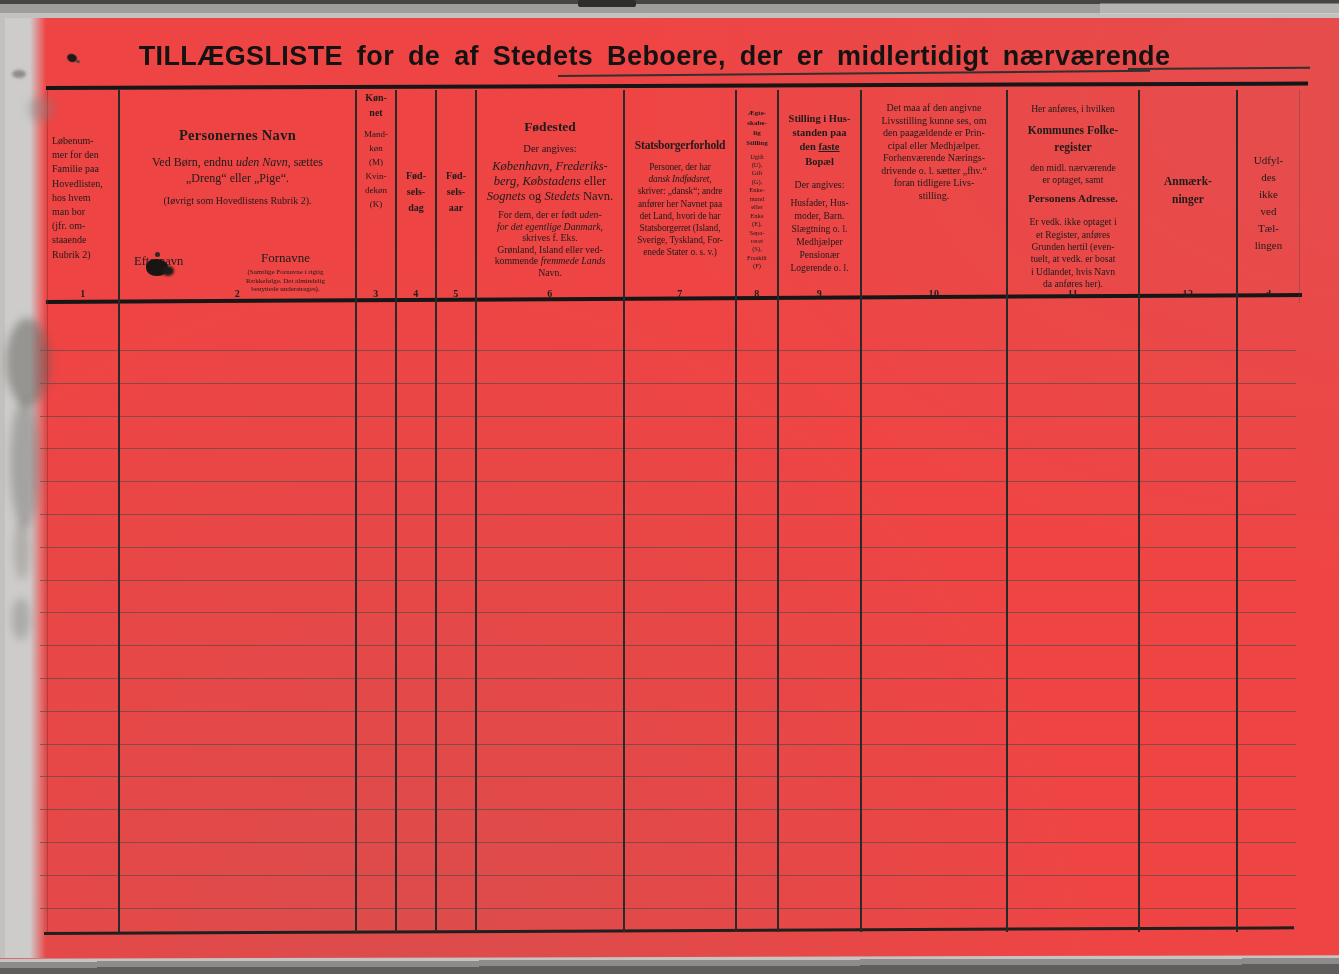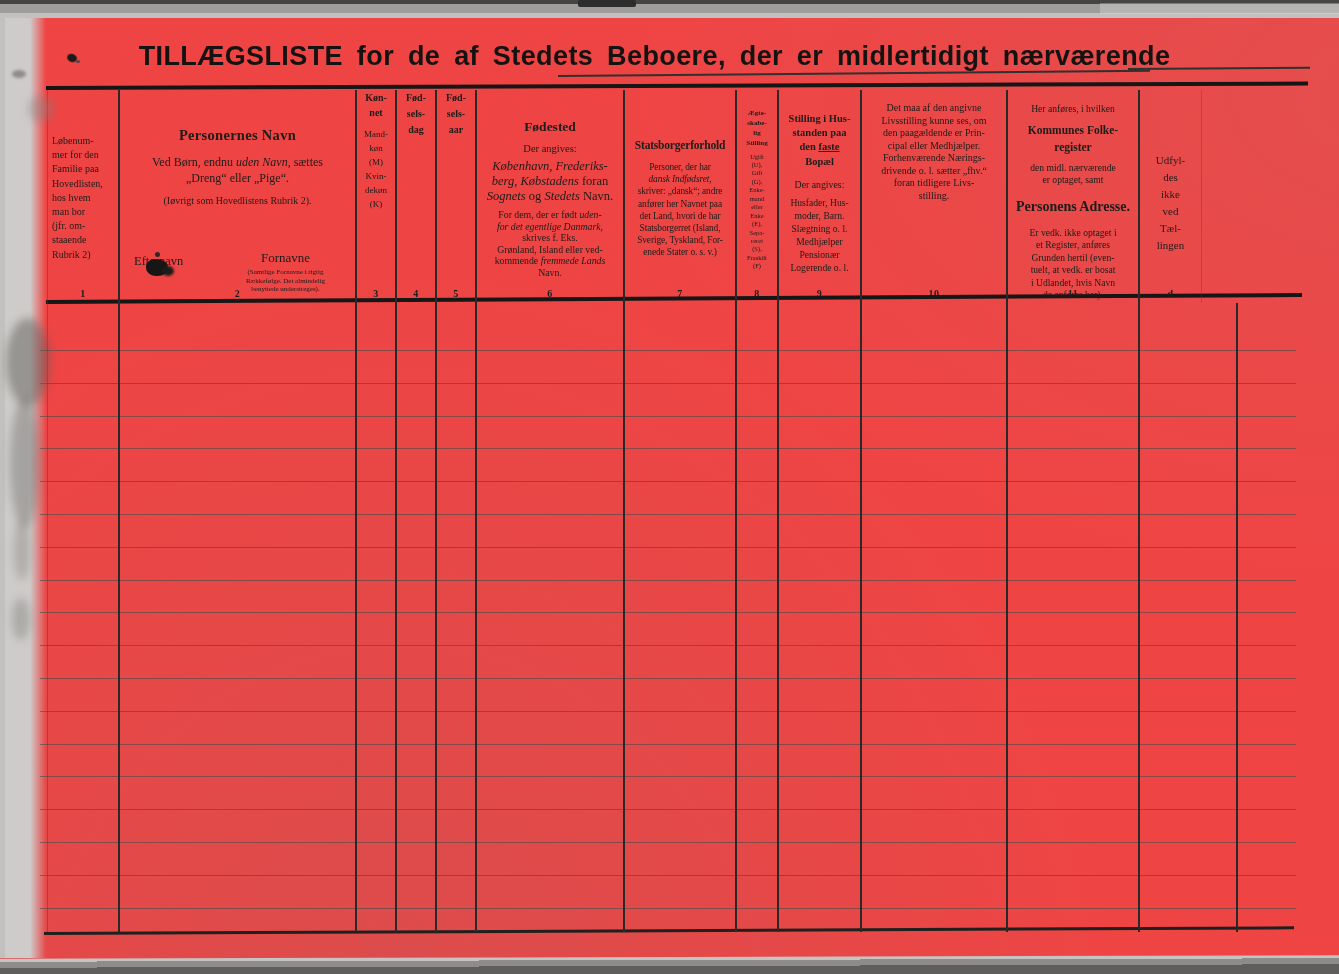--- a/index.html
+++ b/index.html
@@ -47,21 +47,21 @@
   .c2 .h-title{padding-top:36px;font-weight:bold;font-size:14.5px;letter-spacing:.3px;}
   .c2 .h-p{margin-top:9px;font-size:12px;line-height:1.35;}
   .c2 .h-small{margin-top:8px;font-size:10px;}
   .c2 .efternavn{position:absolute;left:14px;top:163px;font-size:12.5px;}
   .c2 .fornavne-wrap{position:absolute;left:100px;right:4px;top:160px;}
   .c2 .fornavne{font-size:13px;}
   .c2 .fornavne-note{font-size:7px;line-height:1.25;margin-top:1px;}
   .c3{width:40px;} .c3 .h-title{font-weight:bold;font-size:10px;line-height:1.5;}
   .c3 .htext{margin-top:8px;font-size:9px;line-height:1.55;}
   .c4{width:40px;} .c5{width:40px;}
-  .c4 .h-title,.c5 .h-title{font-weight:bold;font-size:10px;line-height:1.6;}
+  .c4 .h-title,.c5 .h-title{padding-top:78px;font-weight:bold;font-size:10px;line-height:1.6;}
   .c6{width:148px;}
   .c6 .h-title{padding-top:28px;font-weight:bold;font-size:13.5px;}
   .c6 .h-sub{margin-top:6px;font-size:10.5px;}
   .c6 .h-main{margin-top:4px;font-size:12.5px;line-height:1.2;}
   .c6 .h-note{margin-top:5px;font-size:9.8px;line-height:1.18;}
   .c7{width:112px;}
   .c7 .h-title{padding-top:48px;font-weight:bold;font-size:11.5px;letter-spacing:-.2px;}
   .c7 .htext{margin-top:8px;font-size:9.4px;line-height:1.3;letter-spacing:-.1px;}
   .c8{width:42px;}
   .c8 .h-title{padding-top:18px;font-weight:bold;font-size:7px;line-height:1.45;}
@@ -71,21 +71,21 @@
   .c9 .h-sub{margin-top:10px;font-size:9.8px;}
   .c9 .htext{margin-top:6px;font-size:9.6px;line-height:1.35;}
   .c10{width:146px;}
   .c10 .h-title{padding-top:42px;font-weight:bold;font-size:11.5px;line-height:1.8;}
   .c10 .htext1{margin-top:12px;font-size:10px;line-height:1.25;}
   .c10 .htext2{font-size:10px;line-height:1.25;}
   .c11{width:132px;}
   .c11 .h-pre{padding-top:13px;font-size:9.6px;}
   .c11 .h-t1{margin-top:7px;font-weight:bold;font-size:11.5px;line-height:1.45;}
   .c11 .h-mid{margin-top:6px;font-size:9.6px;line-height:1.3;}
-  .c11 .h-t2{margin-top:11px;font-weight:bold;font-size:14px;}
+  .c11 .h-t2{margin-top:4px;font-weight:bold;font-size:11px;}
   .c11 .htext{margin-top:11px;font-size:9.6px;line-height:1.3;}
   .c12{width:98px;} .c12 .h-title{padding-top:82px;font-weight:bold;font-size:11.5px;line-height:1.6;}
   .cd{width:62px;} .cd .htext{padding-top:62px;font-size:11px;line-height:1.55;}
   
   .mark{position:absolute;border-radius:50%;}
   .title-dot{left:67px;top:54px;width:10px;height:8px;background:#1c1b1a;filter:blur(.4px);transform:rotate(20deg);}
   .title-dot2{left:76px;top:60px;width:4px;height:3px;background:#4a4948;filter:blur(.6px);}
   .blot-a{left:146px;top:259px;width:22px;height:17px;background:#171614;filter:blur(.6px);border-radius:45% 55% 50% 50%;}
   .blot-b{left:162px;top:266px;width:12px;height:10px;background:#1d1c1a;filter:blur(.8px);}
   .blot-c{left:155px;top:252px;width:5px;height:5px;background:#2a2927;filter:blur(.7px);}
@@ -184,21 +184,21 @@
       <div class="h-title pre">Fød-
 sels-
 aar</div>
       <div class="colnum">5</div>
     </div>
 
     <div class="hcell c6">
       <div class="h-title">Fødested</div>
       <div class="h-sub">Der angives:</div>
       <div class="h-main pre"><span class="it">København, Frederiks-
-berg, Købstadens</span><span> foran
+berg, Købstadens</span><span> eller
 </span><span class="it">Sognets</span><span> og </span><span class="it">Stedets</span><span> Navn.</span></div>
       <div class="h-note pre"><span>For dem, der er født </span><span class="it">uden-
 for det egentlige Danmark</span><span>,
 skrives f. Eks.
 Grønland, Island eller ved-
 kommende </span><span class="it">fremmede Lands</span><span>
 Navn.</span></div>
       <div class="colnum">6</div>
     </div>
 
@@ -273,20 +273,25 @@
       <div class="h-t2">Personens Adresse.</div>
       <div class="htext pre">Er vedk. ikke optaget i
 et Register, anføres
 Grunden hertil (even-
 tuelt, at vedk. er bosat
 i Udlandet, hvis Navn
 da anføres her).</div>
       <div class="colnum">11</div>
     </div>
 
+    <div class="hcell c12">
+      <div class="h-title pre">Anmærk-
+ninger</div>
+      <div class="colnum">12</div>
+    </div>
 
     <div class="hcell cd">
       <div class="htext pre">Udfyl-
 des
 ikke
 ved
 Tæl-
 lingen</div>
       <div class="colnum">d</div>
     </div>

